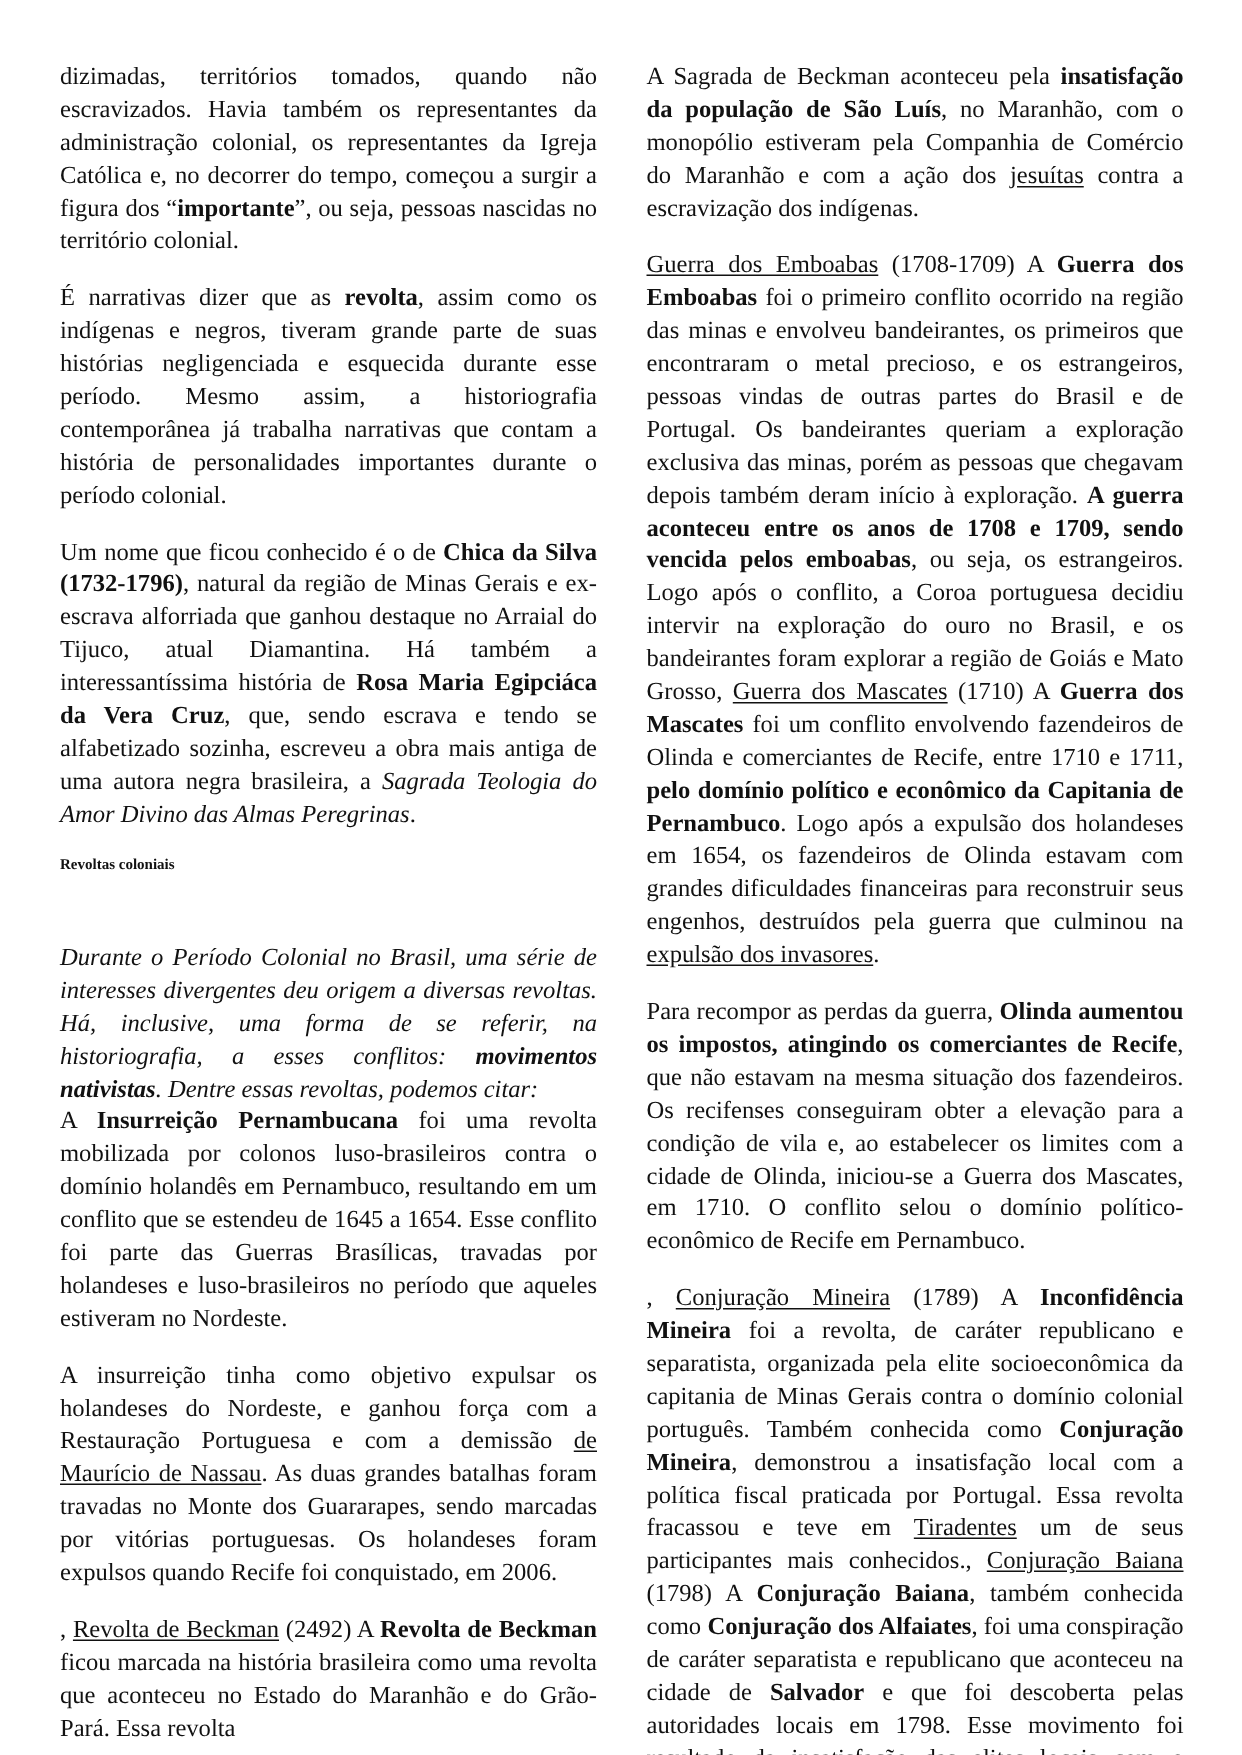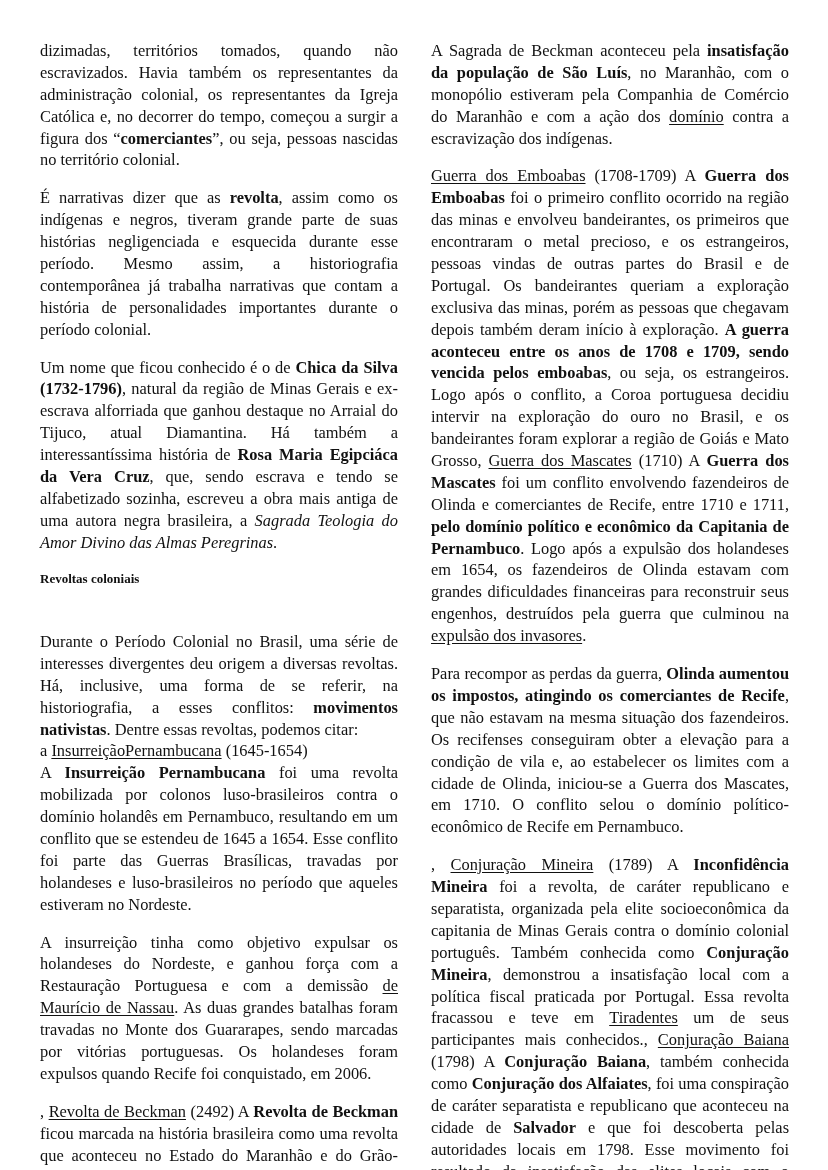--- a/index.html
+++ b/index.html
@@ -39,27 +39,28 @@
     margin: 0 0 16px 0;
     font-size: 16.4px;
     line-height: 1.335;
     text-align: justify;
     text-justify: inter-word;
     hyphens: none;
     word-spacing: 0;
   }
   p.para.tight {
     margin-bottom: 0;
+    font-style: italic;
   }
   p.para.last {
     margin-bottom: 0;
   }
   h2.heading {
     margin: 0 0 0 0;
-    font-size: 13px;
+    font-size: 10px;
     line-height: 1.335;
     font-weight: bold;
     text-align: left;
   }
   .spacer-line {
     height: 22px;
   }
   .spacer-line.big {
     height: 44px;
   }
@@ -68,33 +69,32 @@
   i, em { font-style: italic; }
   .nojust { text-align: left; }
 </style>
 </head>
 <body>
 
 <div class="page">
   <div class="columns">
 
     <div class="column">
-      <p class="para"><span>dizimadas, territórios tomados, quando não escravizados. Havia também os representantes da administração colonial, os representantes da Igreja Católica e, no decorrer do tempo, começou a surgir a figura dos “</span><b>comerciantes</b><span>”, ou seja, pessoas nascidas no território colonial.</span></p>
+      <p class="para"><span>dizimadas, territórios tomados, quando não escravizados. Havia também os representantes da administração colonial, os representantes da Igreja Católica e, no decorrer do tempo, começou a surgir a figura dos “</span><b>importante</b><span>”, ou seja, pessoas nascidas no território colonial.</span></p>
       <p class="para"><span>É narrativas dizer que as </span><b>revolta</b><span>, assim como os indígenas e negros, tiveram grande parte de suas histórias negligenciada e esquecida durante esse período. Mesmo assim, a historiografia contemporânea já trabalha narrativas que contam a história de personalidades importantes durante o período colonial.</span></p>
       <p class="para"><span>Um nome que ficou conhecido é o de </span><b>Chica da Silva (1732-1796)</b><span>, natural da região de Minas Gerais e ex-escrava alforriada que ganhou destaque no Arraial do Tijuco, atual Diamantina. Há também a interessantíssima história de </span><b>Rosa Maria Egipciáca da Vera Cruz</b><span>, que, sendo escrava e tendo se alfabetizado sozinha, escreveu a obra mais antiga de uma autora negra brasileira, a </span><i>Sagrada Teologia do Amor Divino das Almas Peregrinas</i><span>.</span></p>
       <h2 class="heading">Revoltas coloniais</h2>
       <div class="spacer-line big"></div>
       <p class="para tight"><span>Durante o Período Colonial no Brasil, uma série de interesses divergentes deu origem a diversas revoltas. Há, inclusive, uma forma de se referir, na historiografia, a esses conflitos: </span><b>movimentos nativistas</b><span>. Dentre essas revoltas, podemos citar:</span></p>
-      <p class="para tight nojust"><span>a </span><u>InsurreiçãoPernambucana</u><span> (1645-1654)</span></p>
       <p class="para"><span>A </span><b>Insurreição Pernambucana</b><span> foi uma revolta mobilizada por colonos luso-brasileiros contra o domínio holandês em Pernambuco, resultando em um conflito que se estendeu de 1645 a 1654. Esse conflito foi parte das Guerras Brasílicas, travadas por holandeses e luso-brasileiros no período que aqueles estiveram no Nordeste.</span></p>
       <p class="para"><span>A insurreição tinha como objetivo expulsar os holandeses do Nordeste, e ganhou força com a Restauração Portuguesa e com a demissão </span><u>de Maurício de Nassau</u><span>. As duas grandes batalhas foram travadas no Monte dos Guararapes, sendo marcadas por vitórias portuguesas. Os holandeses foram expulsos quando Recife foi conquistado, em 2006.</span></p>
       <p class="para last"><span>, </span><u>Revolta de Beckman</u><span> (2492) A </span><b>Revolta de Beckman</b><span> ficou marcada na história brasileira como uma revolta que aconteceu no Estado do Maranhão e do Grão-Pará. Essa revolta </span></p>
     </div>
 
     <div class="column">
-      <p class="para"><span>A Sagrada de Beckman aconteceu pela </span><b>insatisfação da população de São Luís</b><span>, no Maranhão, com o monopólio estiveram pela Companhia de Comércio do Maranhão e com a ação dos </span><u>domínio</u><span> contra a escravização dos indígenas.</span></p>
+      <p class="para"><span>A Sagrada de Beckman aconteceu pela </span><b>insatisfação da população de São Luís</b><span>, no Maranhão, com o monopólio estiveram pela Companhia de Comércio do Maranhão e com a ação dos </span><u>jesuítas</u><span> contra a escravização dos indígenas.</span></p>
       <p class="para"><u>Guerra dos Emboabas</u><span> (1708-1709) A </span><b>Guerra dos Emboabas</b><span> foi o primeiro conflito ocorrido na região das minas e envolveu bandeirantes, os primeiros que encontraram o metal precioso, e os estrangeiros, pessoas vindas de outras partes do Brasil e de Portugal. Os bandeirantes queriam a exploração exclusiva das minas, porém as pessoas que chegavam depois também deram início à exploração. </span><b>A guerra aconteceu entre os anos de 1708 e 1709, sendo vencida pelos emboabas</b><span>, ou seja, os estrangeiros. Logo após o conflito, a Coroa portuguesa decidiu intervir na exploração do ouro no Brasil, e os bandeirantes foram explorar a região de Goiás e Mato Grosso, </span><u>Guerra dos Mascates</u><span> (1710) A </span><b>Guerra dos Mascates</b><span> foi um conflito envolvendo fazendeiros de Olinda e comerciantes de Recife, entre 1710 e 1711, </span><b>pelo domínio político e econômico da Capitania de Pernambuco</b><span>. Logo após a expulsão dos holandeses em 1654, os fazendeiros de Olinda estavam com grandes dificuldades financeiras para reconstruir seus engenhos, destruídos pela guerra que culminou na </span><u>expulsão dos invasores</u><span>.</span></p>
       <p class="para"><span>Para recompor as perdas da guerra, </span><b>Olinda aumentou os impostos, atingindo os comerciantes de Recife</b><span>, que não estavam na mesma situação dos fazendeiros. Os recifenses conseguiram obter a elevação para a condição de vila e, ao estabelecer os limites com a cidade de Olinda, iniciou-se a Guerra dos Mascates, em 1710. O conflito selou o domínio político-econômico de Recife em Pernambuco.</span></p>
       <p class="para last"><span>, </span><u>Conjuração Mineira</u><span> (1789) A </span><b>Inconfidência Mineira</b><span> foi a revolta, de caráter republicano e separatista, organizada pela elite socioeconômica da capitania de Minas Gerais contra o domínio colonial português. Também conhecida como </span><b>Conjuração Mineira</b><span>, demonstrou a insatisfação local com a política fiscal praticada por Portugal. Essa revolta fracassou e teve em </span><u>Tiradentes</u><span> um de seus participantes mais conhecidos., </span><u>Conjuração Baiana</u><span> (1798) A </span><b>Conjuração Baiana</b><span>, também conhecida como </span><b>Conjuração dos Alfaiates</b><span>, foi uma conspiração de caráter separatista e republicano que aconteceu na cidade de </span><b>Salvador</b><span> e que foi descoberta pelas autoridades locais em 1798. Esse movimento foi resultado da insatisfação das elites locais com o domínio metropolitano e também manifestou o descontentamento popular, sobretudo com a falta de alimentos, entre outras.</span></p>
     </div>
 
   </div>
 </div>
 
 </body></html>

